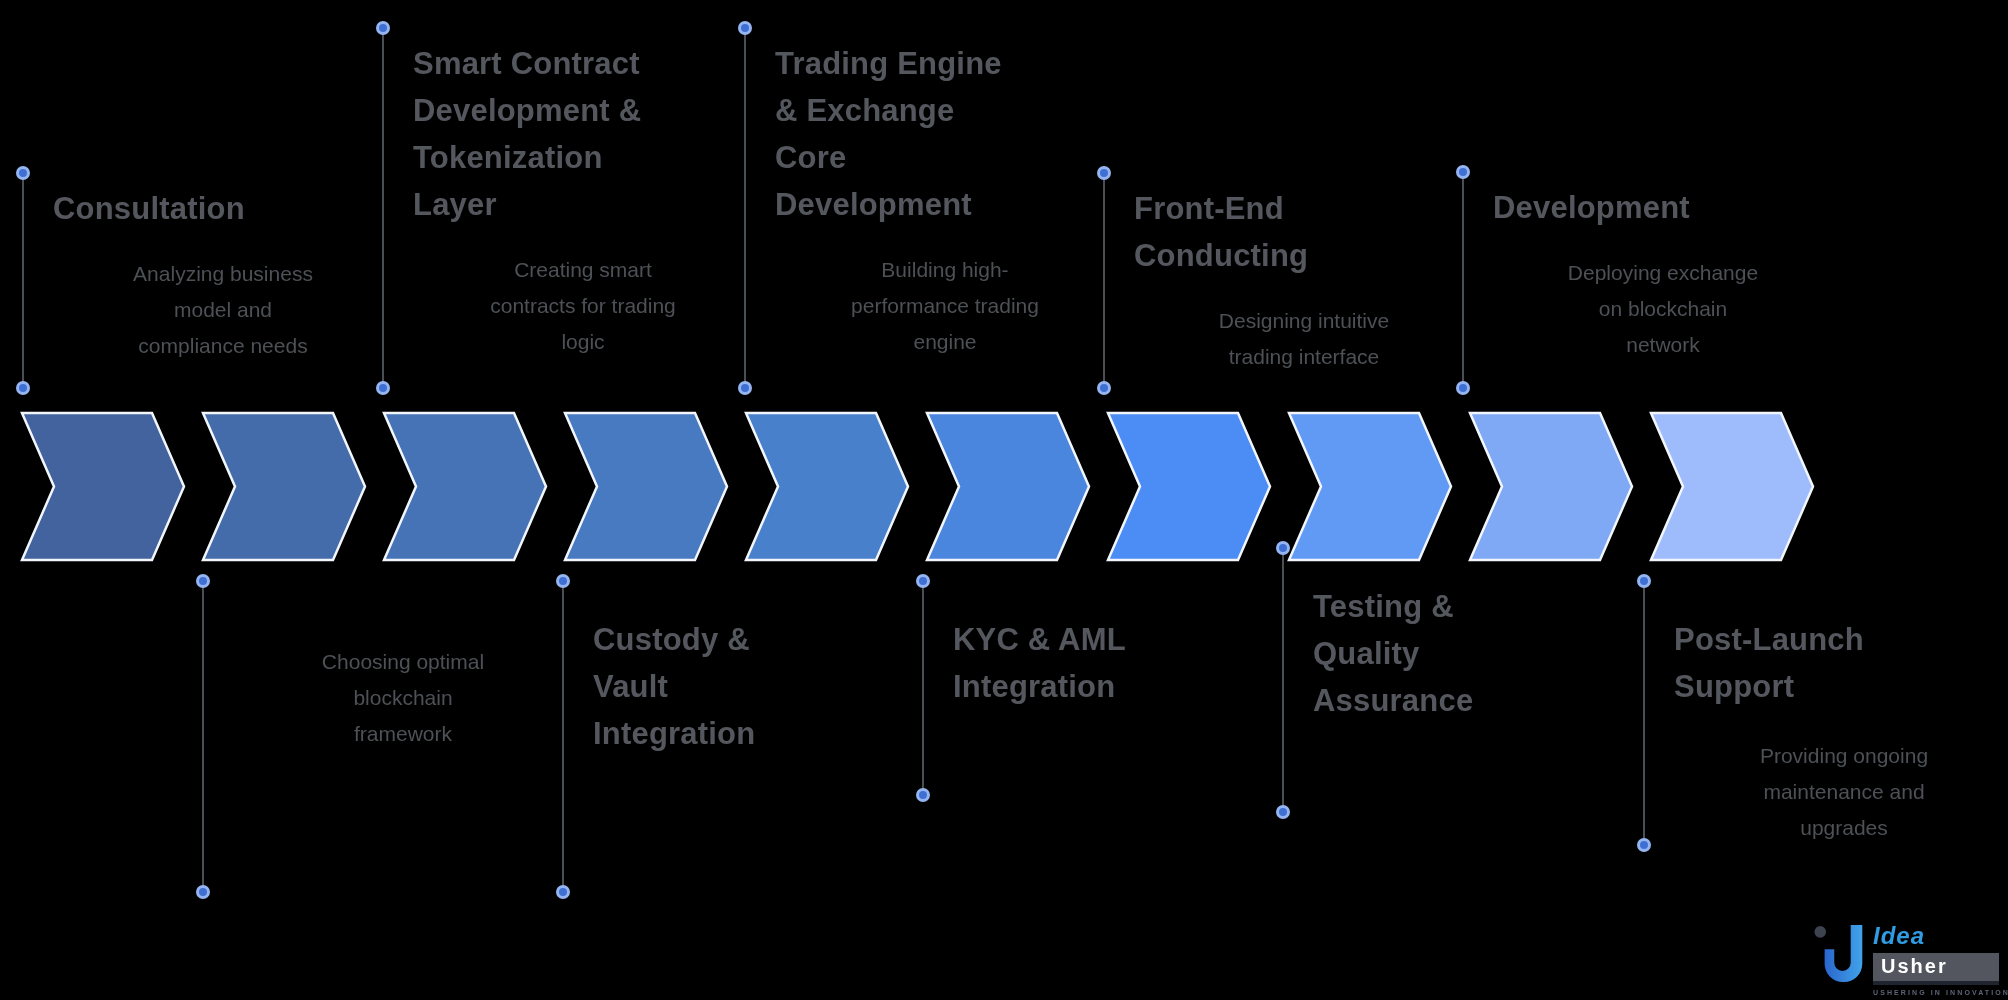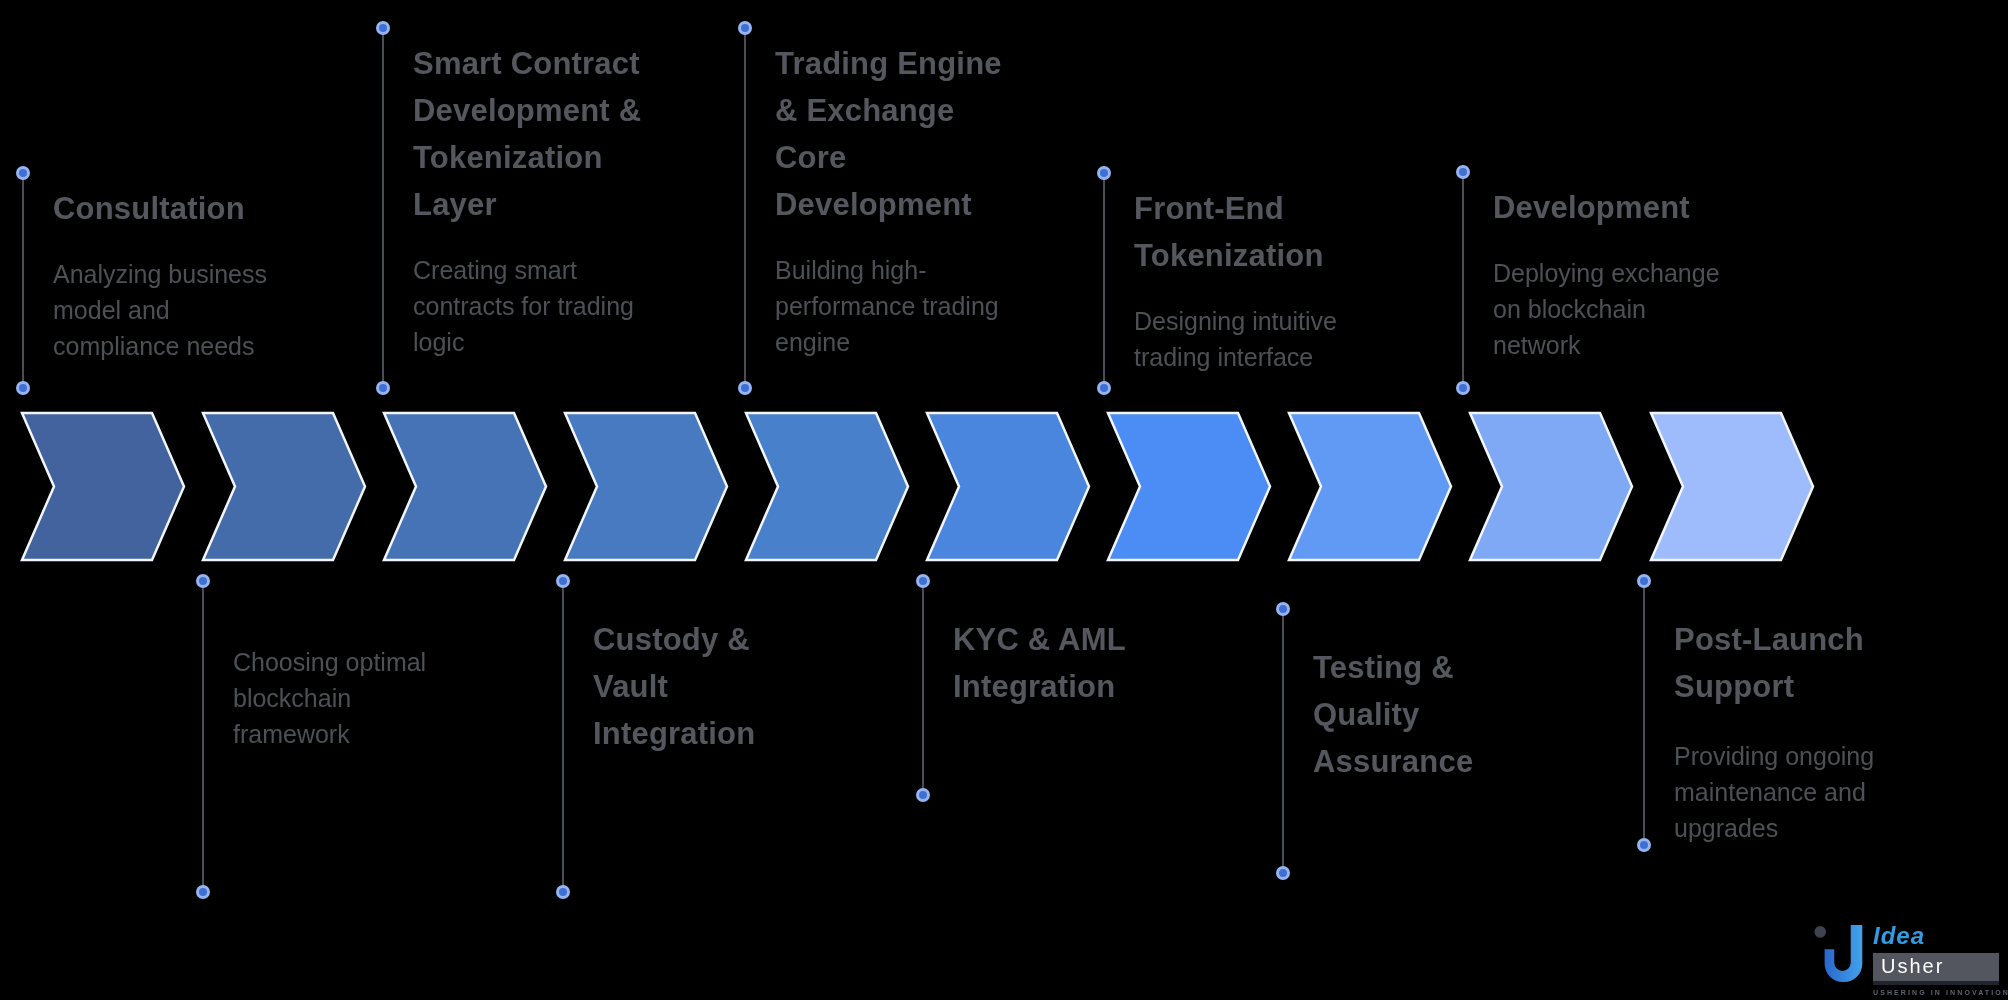--- a/index.html
+++ b/index.html
@@ -19,35 +19,36 @@
   }
   .dtop{top:-7px;}
   .dbot{bottom:-7px;}
   .text{position:absolute;left:31px;top:12px;width:340px;}
   .label.bottom .text{top:35px;}
   .title{
     font-size:31px;font-weight:bold;line-height:47px;color:#54575d;
     white-space:pre-line;letter-spacing:0.2px;
   }
   .desc{
-    margin-top:24px;font-size:25px;line-height:36px;color:#4d5156;
+    margin-top:24px;font-size:21px;line-height:36px;color:#4d5156;
     white-space:pre-line;
+    text-align:center;
   }
   .label.bottom .desc{margin-top:28px;}
   
   .logo{position:absolute;left:1813px;top:916px;width:196px;height:84px;}
   .logo-mark{position:absolute;left:0;top:4px;}
   .logo-col{position:absolute;left:60px;top:6px;}
   .logo-idea{
     font-size:24px;font-weight:bold;color:#2f9ce4;letter-spacing:1px;
     font-style:italic;
   }
   .logo-usher{
     margin-top:3px;background:#53555f;border-bottom:4px solid #1f242e;
-    color:#ffffff;font-size:20px;font-weight:normal;letter-spacing:2px;
+    color:#ffffff;font-size:20px;font-weight:bold;letter-spacing:2px;
     padding:2px 8px 3px 8px;width:max-content;min-width:110px;
   }
   .logo-tagline{
     margin-top:4px;font-size:7px;font-weight:bold;letter-spacing:2.1px;
     color:#5d6575;white-space:nowrap;
   }
 </style>
 </head>
 <body>
 
@@ -127,21 +128,21 @@
 engine</div>
     </div>
   </div>
 
   <div class="label top" style="left:1103px;top:173px;height:215px">
     <div class="vline"></div>
     <div class="dot dtop"></div>
     <div class="dot dbot"></div>
     <div class="text">
       <div class="title">Front-End
-Tokenization</div>
+Conducting</div>
       <div class="desc">Designing intuitive
 trading interface</div>
     </div>
   </div>
 
   <div class="label top" style="left:1462px;top:172px;height:216px">
     <div class="vline"></div>
     <div class="dot dtop"></div>
     <div class="dot dbot"></div>
     <div class="text">
@@ -177,21 +178,21 @@
   <div class="label bottom" style="left:922px;top:581px;height:214px">
     <div class="vline"></div>
     <div class="dot dtop"></div>
     <div class="dot dbot"></div>
     <div class="text">
       <div class="title">KYC &amp; AML
 Integration</div>
     </div>
   </div>
 
-  <div class="label bottom" style="left:1282px;top:609px;height:264px">
+  <div class="label bottom" style="left:1282px;top:548px;height:264px">
     <div class="vline"></div>
     <div class="dot dtop"></div>
     <div class="dot dbot"></div>
     <div class="text">
       <div class="title">Testing &amp;
 Quality
 Assurance</div>
     </div>
   </div>
 

